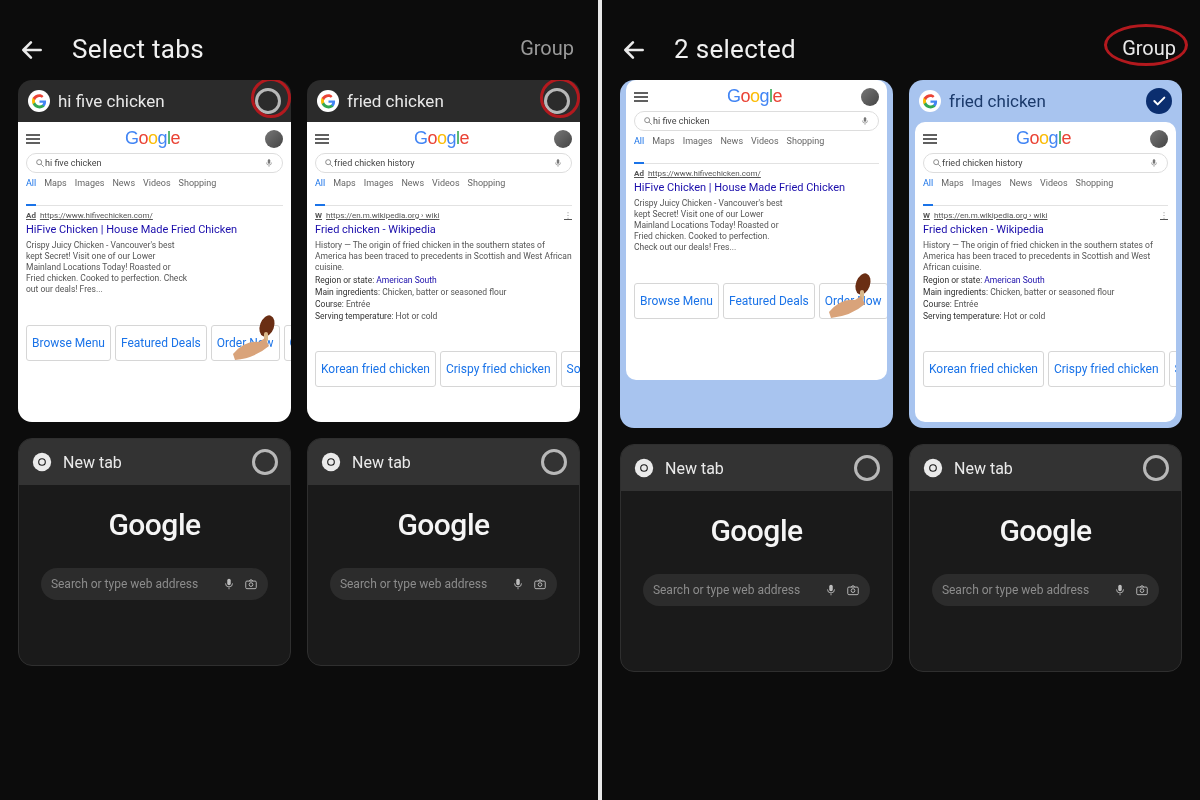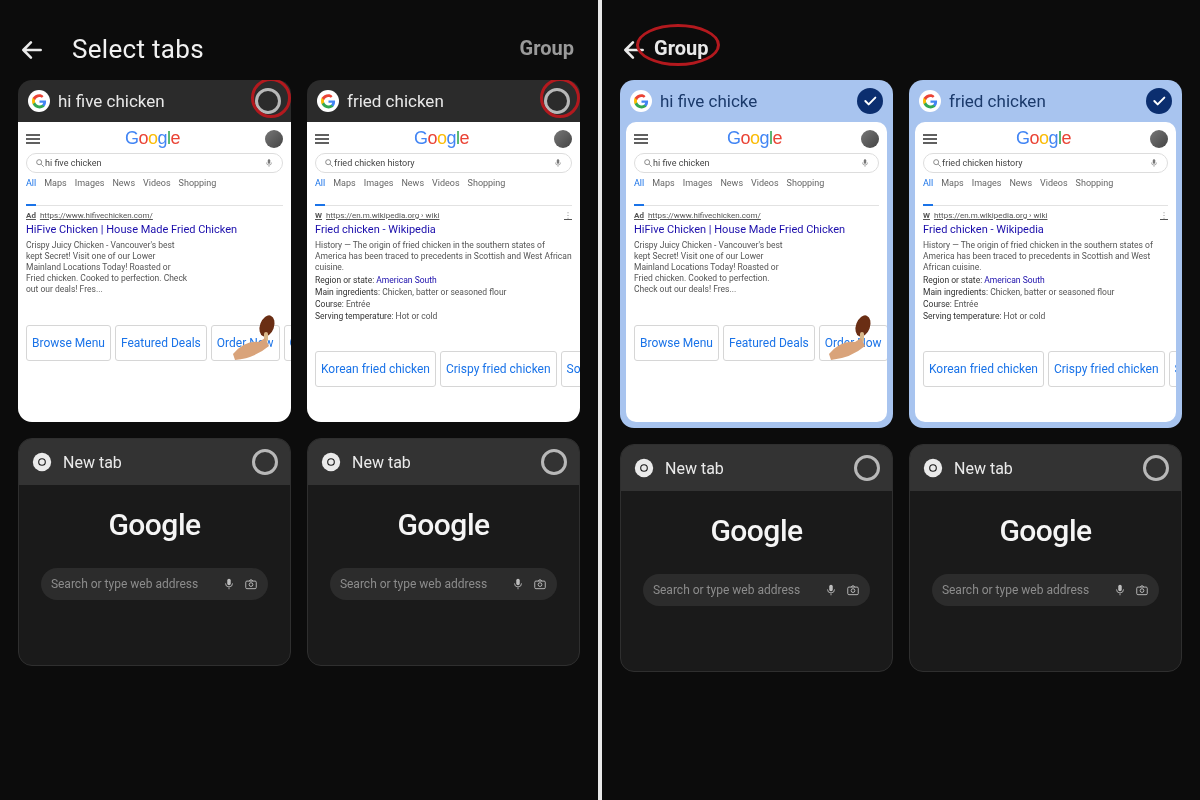--- a/index.html
+++ b/index.html
@@ -3,21 +3,21 @@
 <meta charset="utf-8">
 <style>
   * { box-sizing: border-box; margin: 0; padding: 0; }
   html, body { width: 1200px; height: 800px; background:#111; font-family: Roboto, Arial, sans-serif; }
   .stage { display:flex; width:1200px; height:800px; }
   .phone { flex:1; background:#0c0c0c; position:relative; overflow:hidden; }
   .divider { width:4px; background:#e9e9e9; }
   .topbar { display:flex; align-items:flex-end; height:64px; padding:0 18px; color:#eaeaea; }
   .topbar .back { width:28px; height:28px; display:flex; align-items:center; justify-content:center; cursor:pointer; }
   .topbar .title { font-size:26px; font-weight:400; margin-left:26px; flex:1; color:#f1f1f1; letter-spacing:0.3px; }
-  .topbar .group-btn { font-size:20px; color:#9a9a9a; cursor:pointer; position:relative; padding:4px 6px;font-weight:bold; }
+  .topbar .group-btn { font-size:20px; color:#9a9a9a; cursor:pointer; position:relative; padding:4px 6px; }
   .topbar .group-btn.active { color:#eaeaea; }
   .annot-circle { position:absolute; border:3px solid #b3191e; border-radius:50%; pointer-events:none; }
   .grid { display:grid; grid-template-columns:1fr 1fr; gap:16px; padding:16px 18px; }
   .tab-card { border-radius:14px; overflow:hidden; background:#2b2b2b; display:flex; flex-direction:column; cursor:pointer; }
   .tab-card.selected { background:#a8c4ef; }
   .tab-head { display:flex; align-items:center; padding:8px 10px; gap:8px; position:relative; }
   .tab-head .fav { width:22px; height:22px; background:#fff; border-radius:50%; display:flex; align-items:center; justify-content:center; }
   .tab-head .ttl { flex:1; font-size:17px; color:#e8e8e8; white-space:nowrap; overflow:hidden; text-overflow:clip; }
   .tab-card.selected .tab-head .ttl { color:#1b3a6b; }
   .sel-circle { width:26px; height:26px; border:3px solid #b8b8b8; border-radius:50%; flex-shrink:0; position:relative; }
@@ -259,45 +259,30 @@
 
   <div class="divider"></div>
 
   <div class="phone">
     <div class="topbar">
       <div class="back">
         <svg viewBox="0 0 24 24" width="26" height="26">
             <path fill="none" stroke="#eaeaea" stroke-width="2.4" stroke-linecap="round" stroke-linejoin="round" d="M20 12H4m0 0l7-7M4 12l7 7"></path>
           </svg>
       </div>
+      <div class="title">2 selected</div>
       <div class="group-btn active rel">
         <span>Group</span>
         <span class="annot-circle" style="width:84px;height:42px;left:-12px;top:-8px;border-radius:50%"></span>
       </div>
     </div>
 
     <div class="grid">
 
       <div class="tab-card selected rel">
-        <div class="tab-head">
-          <span class="fav">
-              <svg viewBox="0 0 48 48" width="15" height="15">
-                <path fill="#4285F4" d="M45 24.5c0-1.6-.1-2.8-.4-4H24v7.3h11.8c-.2 2-1.5 5-5 7l7.6 5.9C43 36.6 45 31 45 24.5z"></path>
-                <path fill="#34A853" d="M24 46c6.5 0 12-2.1 16-5.8l-7.6-5.9c-2 1.4-4.8 2.4-8.4 2.4-6.4 0-11.9-4.2-13.8-10H2.4v6.2C6.4 41 14.6 46 24 46z"></path>
-                <path fill="#FBBC05" d="M10.2 26.7c-.5-1.5-.8-3-.8-4.7s.3-3.2.8-4.7V11H2.4C.9 14 0 17.9 0 22s.9 8 2.4 11l7.8-6.3z"></path>
-                <path fill="#EA4335" d="M24 9.3c3.6 0 6 1.5 7.4 2.8l5.4-5.3C33 3 28.5 1 24 1 14.6 1 6.4 6 2.4 13l7.8 6.3C12.1 13.5 17.6 9.3 24 9.3z"></path>
-              </svg>
-            </span>
-          <span class="ttl">hi five chicke</span>
-          <span class="sel-check">
-              <svg viewBox="0 0 24 24">
-                <path d="M5 12l5 5L20 7" fill="none" stroke="#fff" stroke-width="3" stroke-linecap="round" stroke-linejoin="round"></path>
-              </svg>
-            </span>
-        </div>
         <div class="thumb rel">
           <div class="ghdr">
               <span class="menu">
                 <span></span>
                 <span></span>
                 <span></span>
               </span>
               <span class="glogo gG"><span class="b">G</span><span class="r">o</span><span class="y">o</span><span class="b">g</span><span class="g">l</span><span class="r">e</span></span>
               <span class="avatar"></span>
             </div>

